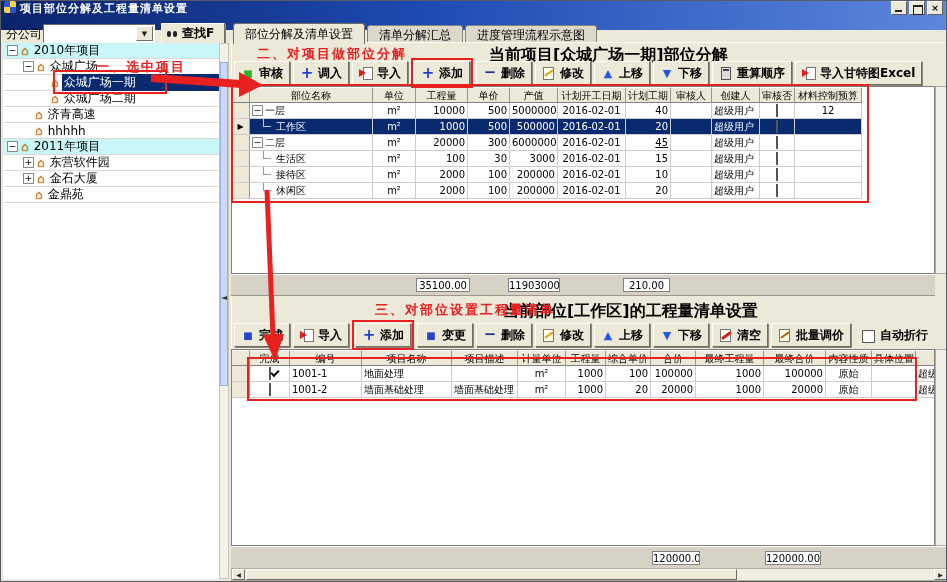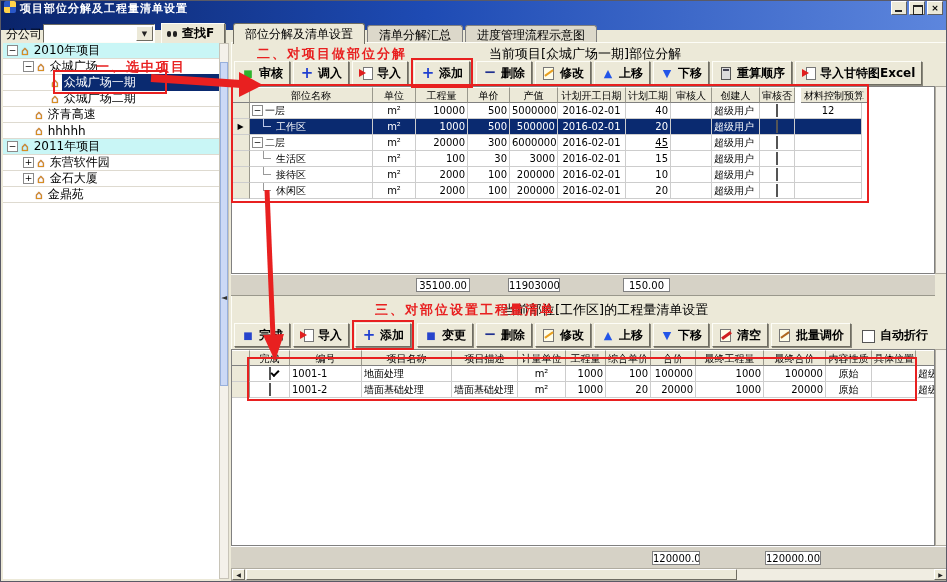--- a/index.html
+++ b/index.html
@@ -60,21 +60,21 @@
   .tree-thumb{position:absolute;left:0;right:0;top:18px;height:322px;background:#ccd9f6;border:1px solid #98b0dc;}
   .splitter-arrow{position:absolute;left:220px;top:292px;font-size:8px;color:#333;z-index:5;}
   
   .tabbar{position:absolute;left:232px;top:22px;height:19px;white-space:nowrap;}
   .tab{display:inline-block;height:18px;line-height:18px;padding:0 11px;font-size:12px;
     border:1px solid #808080;border-bottom:none;background:#dcd8ca;border-radius:3px 3px 0 0;margin-right:2px;vertical-align:bottom;}
   .tab.active{background:#ece9d8;height:20px;line-height:20px;position:relative;z-index:3;border-color:#6f6d62;}
   .page{position:absolute;left:230px;top:41px;width:716px;height:539px;background:#ece9d8;
     border:1px solid;border-color:#fdfdf7 #84827a #84827a #fdfdf7;box-sizing:border-box;z-index:1;}
   .red-note{position:absolute;color:#e82020;font-size:13px;font-weight:bold;letter-spacing:2px;z-index:70;white-space:nowrap;}
-  .sec-title{position:absolute;font-size:13px;font-weight:normal;color:#000;z-index:4;white-space:nowrap;}
+  .sec-title{position:absolute;font-size:16px;font-weight:bold;color:#000;z-index:4;white-space:nowrap;}
   .toolbar{position:absolute;display:flex;align-items:center;gap:3px;z-index:4;}
   
   .grid-area{position:absolute;background:#fff;border:1px solid #808080;box-sizing:border-box;overflow:hidden;z-index:2;}
   .g-row{display:flex;height:16px;}
   .g-cell{flex:none;box-sizing:border-box;font-size:10px;line-height:15px;padding:0 2px;
     border-right:1px solid #cdcdcd;border-bottom:1px solid #cdcdcd;overflow:hidden;white-space:nowrap;position:relative;}
   .g-head .g-cell{background:#ece9d8;text-align:center;border-right:1px solid #9a988c;
     border-bottom:1px solid #808080;border-top:1px solid #fff;font-size:10px;}
   .row-hdr{background:#ece9d8;border-right:1px solid #9a988c;text-align:center;font-size:8px;line-height:15px;color:#000;}
   .a-l{text-align:left}.a-c{text-align:center}.a-r{text-align:right}
@@ -239,21 +239,21 @@
           <div class="g-cell" style="width: 123px;">部位名称</div>
           <div class="g-cell" style="width: 43px;">单位</div>
           <div class="g-cell" style="width: 52px;">工程量</div>
           <div class="g-cell" style="width: 42px;">单价</div>
           <div class="g-cell" style="width: 48px;">产值</div>
           <div class="g-cell" style="width: 68px;">计划开工日期</div>
           <div class="g-cell" style="width: 45px;">计划工期</div>
           <div class="g-cell" style="width: 41px;">审核人</div>
           <div class="g-cell" style="width: 48px;">创建人</div>
           <div class="g-cell" style="width: 35px;">审核否</div>
-          <div class="g-cell" style="width: 67px; margin-left: 6px;">材料控制预算</div>
+          <div class="g-cell" style="width: 67px;">材料控制预算</div>
         </div>
         <div class="g-row">
           <div class="g-cell row-hdr" style="width: 18px;"></div>
           <div class="g-cell a-l" style="width: 123px;"><span class="xb">−</span><span>一层</span></div>
           <div class="g-cell a-c" style="width: 43px;">m²</div>
           <div class="g-cell a-r" style="width: 52px;">10000</div>
           <div class="g-cell a-r" style="width: 42px;">500</div>
           <div class="g-cell a-r" style="width: 48px;">5000000</div>
           <div class="g-cell a-c" style="width: 68px;">2016-02-01</div>
           <div class="g-cell a-r" style="width: 45px;">40</div>
@@ -331,21 +331,21 @@
           <div class="g-cell a-l" style="width: 48px;">超级用户</div>
           <div class="g-cell a-c" style="width: 35px;"><span class="cb"></span></div>
           <div class="g-cell a-c" style="width: 67px;"></div>
         </div>
       </div>
   </div>
 
   <div class="totbar" style="left:230px;top:273px;width:704px;height:20px;">
     <span class="totbox" style="left:185px;top:3px;width:54px;height:14px;">35100.00</span>
     <span class="totbox" style="left:277px;top:3px;width:52px;height:14px;">11903000.</span>
-    <span class="totbox" style="left:392px;top:3px;width:47px;height:14px;">150.00</span>
+    <span class="totbox" style="left:392px;top:3px;width:47px;height:14px;">210.00</span>
   </div>
 
   <span class="red-note" style="left:374px;top:300px;">三、对部位设置工程量清单</span>
   <span class="sec-title" style="left:502px;top:300px;">当前部位[工作区]的工程量清单设置</span>
   <div class="toolbar" style="left:233px;top:320px;height:28px;" id="toolbar3">
       <button class="btn tb-btn">
         <span class="ic blue-square">■</span>
         <span class="tb-lbl">完成</span>
       </button>
       <button class="btn tb-btn">

